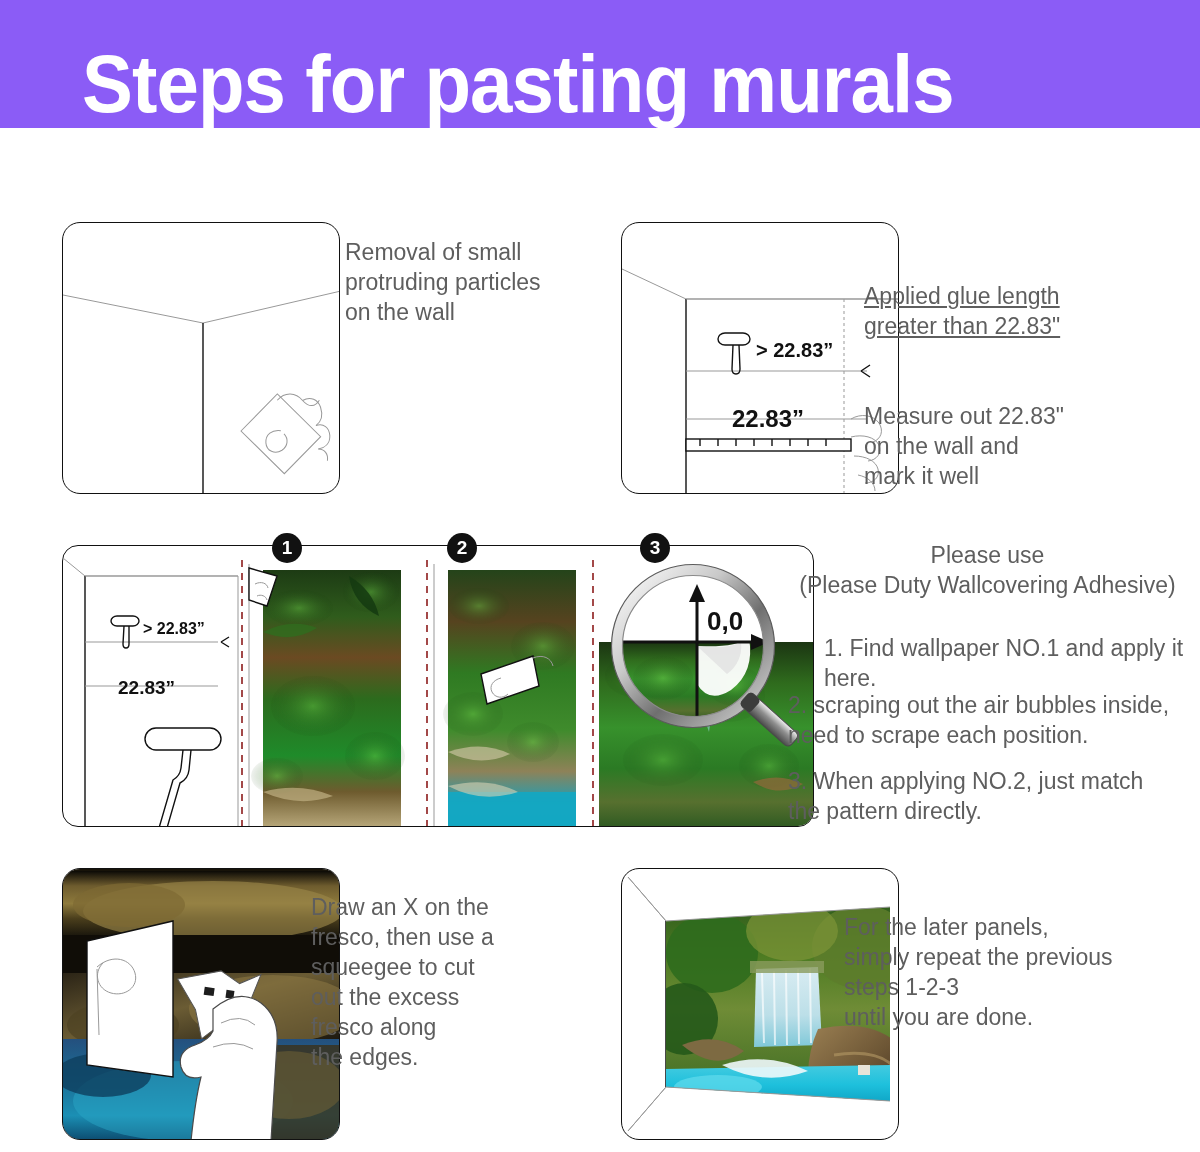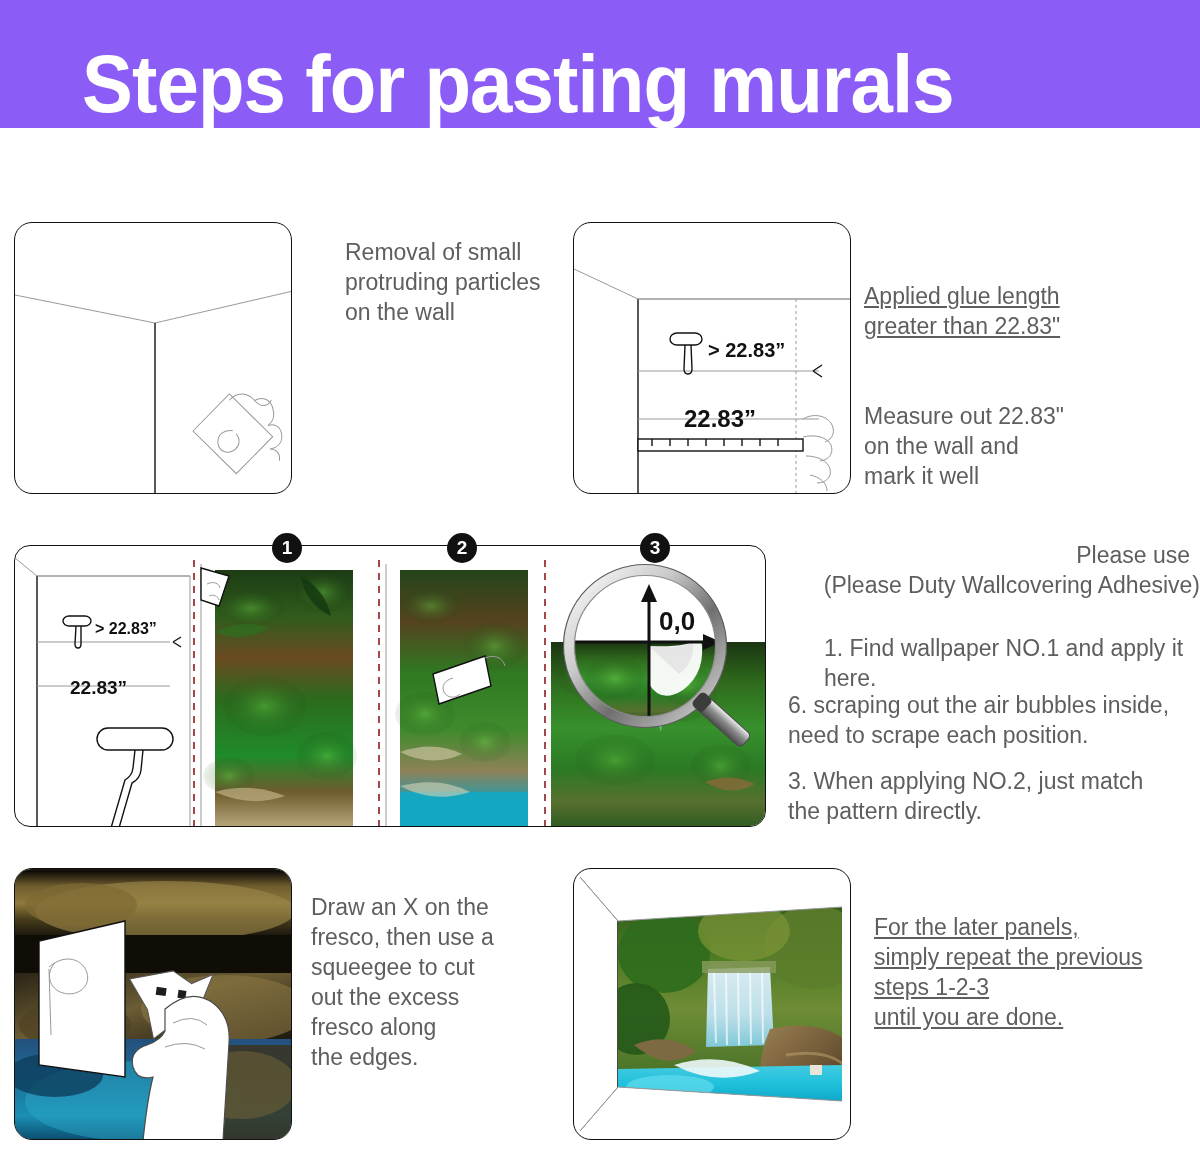--- a/index.html
+++ b/index.html
@@ -35,32 +35,33 @@
     white-space: nowrap;
   }
 
   
   .panel {
     position: absolute;
     border: 1.5px solid #111;
     border-radius: 18px;
     background: #fff;
     overflow: hidden;
+    margin-left: 48px;
   }
 
   
   .txt {
     position: absolute;
     color: #5e5e5e;
     font-size: 23px;
     line-height: 30px;
     white-space: pre-line;
     font-weight: 400;
   }
-  .txt.center { text-align: right; }
+  .txt.center { text-align: center; }
 
   
   #panel-wall-corner { left: 14px; top: 222px; width: 278px; height: 272px; }
   #panel-glue-measure { left: 573px; top: 222px; width: 278px; height: 272px; }
 
   
   #panel-apply-strips {
     left: 14px; top: 545px; width: 752px; height: 282px;
     border-radius: 16px;
   }
@@ -319,21 +320,21 @@
       </g>
       <text class="measure-label" x="644" y="84" font-size="26">0,0</text>
     </g>
   </svg>
 </div>
 
 <div class="txt center" style="left:785px; top:540px; width:405px;">Please use</div>
 <div class="txt center" style="left:775px; top:570px; width:425px;">(Please Duty Wallcovering Adhesive)</div>
 
 <div class="txt" style="left:824px; top:633px; width:412px;">1. Find wallpaper NO.1 and apply it here.</div>
-<div class="txt" style="left:788px; top:690px; width:412px;">6. scraping out the air bubbles inside,
+<div class="txt" style="left:788px; top:690px; width:412px;">2. scraping out the air bubbles inside,
 need to scrape each position.</div>
 <div class="txt" style="left:788px; top:766px; width:412px;">3. When applying NO.2, just match
 the pattern directly.</div>
 
 <div class="panel" id="panel-cut-excess">
   <svg width="278" height="272" viewBox="0 0 278 272">
     <defs>
       <linearGradient id="rockTop" x1="0" y1="0" x2="0" y2="1">
         <stop offset="0%" stop-color="#0c0a06"></stop>
         <stop offset="22%" stop-color="#6e5c2e"></stop>
@@ -446,16 +447,16 @@
 
       <path d="M44,200 L270,196 L270,232 L44,228 Z" fill="url(#fallsPool)"></path>
       <path d="M100,196 q44,-14 86,6 q-44,16 -86,-6 Z" fill="#eef8fb" opacity="0.9"></path>
       <ellipse cx="96" cy="218" rx="44" ry="12" fill="#63dcec" opacity="0.7"></ellipse>
       <rect x="236" y="196" width="12" height="10" fill="#e8e4d8"></rect>
     </g>
     <path class="ln-lite" d="M44,52 L268,38 M44,218 L268,232"></path>
   </svg>
 </div>
 
-<div class="txt" style="left:874px; top:912px; width:325px;text-decoration:underline;">For the later panels,
+<div class="txt" style="left:844px; top:912px; width:325px;">For the later panels,
 simply repeat the previous
 steps 1-2-3
 until you are done.</div>
 
 </body></html>

